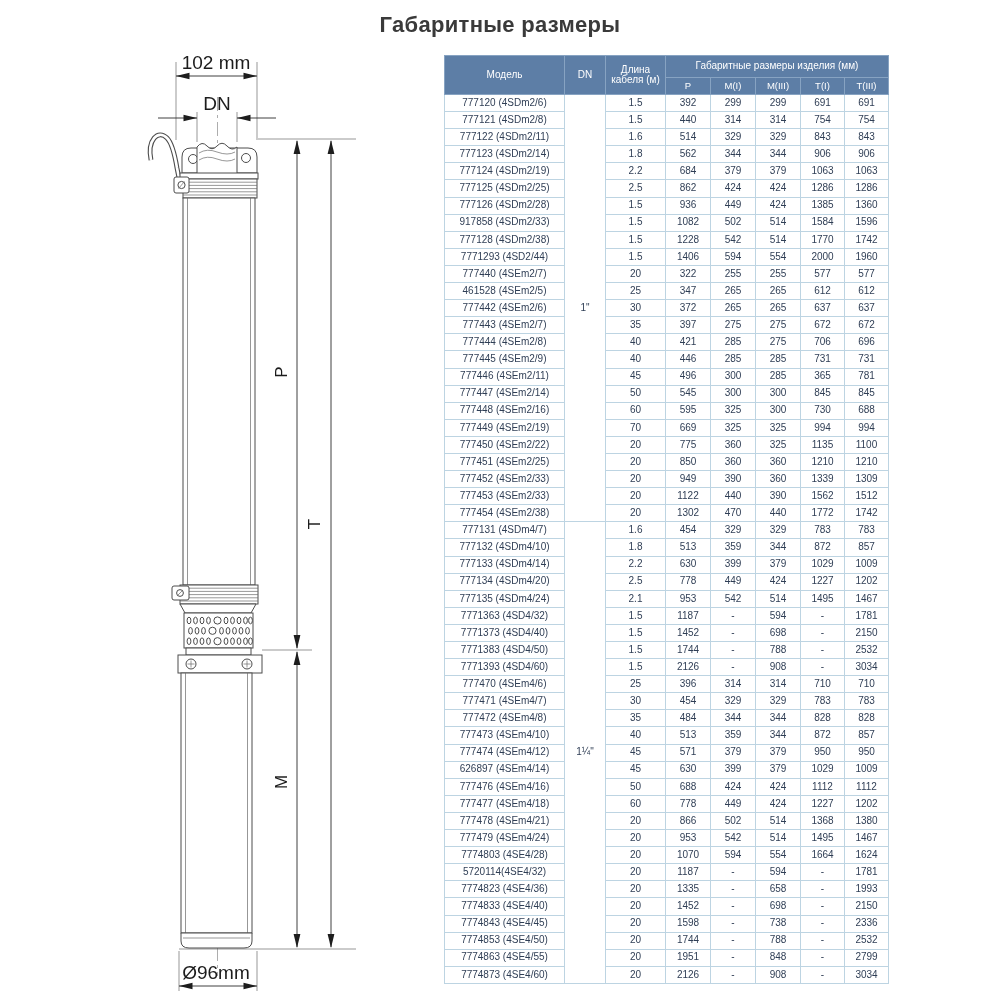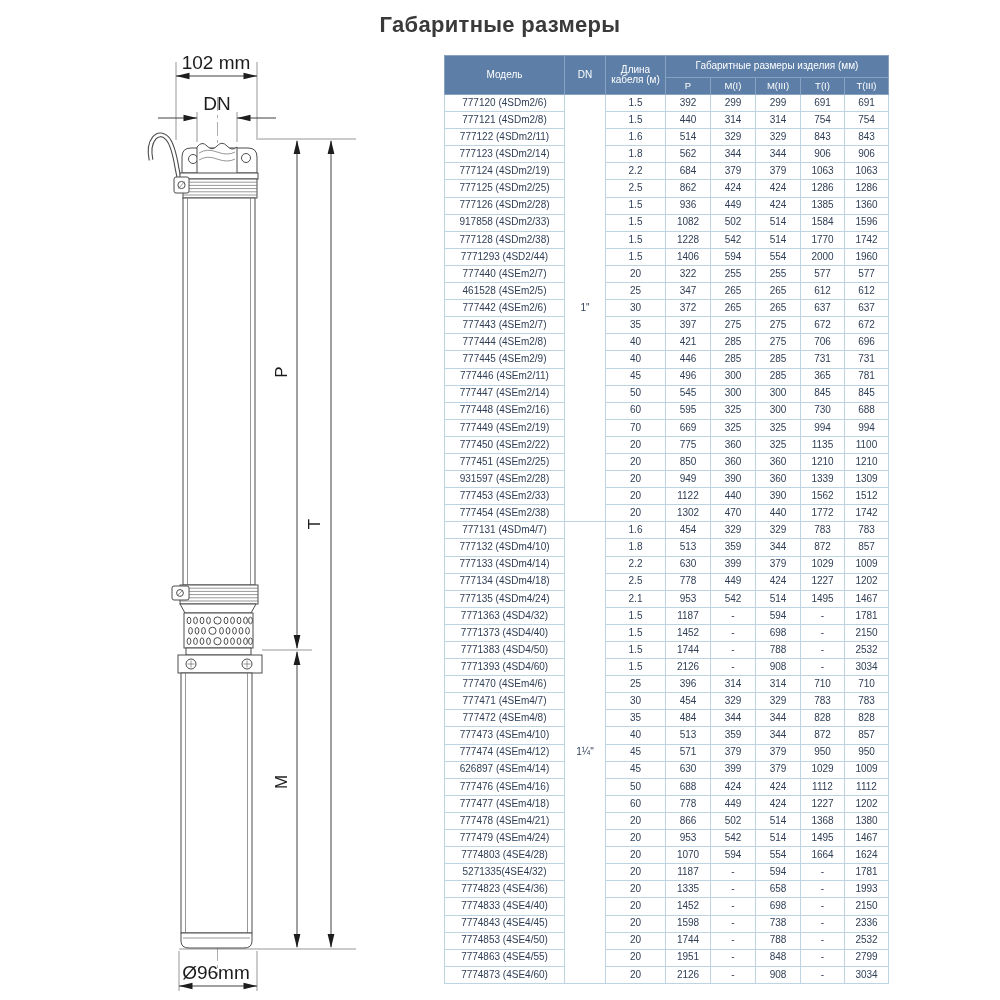--- a/index.html
+++ b/index.html
@@ -393,21 +393,21 @@
       <tr>
         <td class="model">777451 (4SEm2/25)</td>
         <td>20</td>
         <td>850</td>
         <td>360</td>
         <td>360</td>
         <td>1210</td>
         <td>1210</td>
       </tr>
       <tr>
-        <td class="model">931597 (4SEm2/28)</td>
+        <td class="model">777452 (4SEm2/33)</td>
         <td>20</td>
         <td>949</td>
         <td>390</td>
         <td>360</td>
         <td>1339</td>
         <td>1309</td>
       </tr>
       <tr>
         <td class="model">777453 (4SEm2/33)</td>
         <td>20</td>
@@ -448,21 +448,21 @@
       <tr>
         <td class="model">777133 (4SDm4/14)</td>
         <td>2.2</td>
         <td>630</td>
         <td>399</td>
         <td>379</td>
         <td>1029</td>
         <td>1009</td>
       </tr>
       <tr>
-        <td class="model">777134 (4SDm4/18)</td>
+        <td class="model">777134 (4SDm4/20)</td>
         <td>2.5</td>
         <td>778</td>
         <td>449</td>
         <td>424</td>
         <td>1227</td>
         <td>1202</td>
       </tr>
       <tr>
         <td class="model">777135 (4SDm4/24)</td>
         <td>2.1</td>
@@ -601,21 +601,21 @@
       <tr>
         <td class="model">7774803 (4SE4/28)</td>
         <td>20</td>
         <td>1070</td>
         <td>594</td>
         <td>554</td>
         <td>1664</td>
         <td>1624</td>
       </tr>
       <tr>
-        <td class="model">5271335(4SE4/32)</td>
+        <td class="model">5720114(4SE4/32)</td>
         <td>20</td>
         <td>1187</td>
         <td>-</td>
         <td>594</td>
         <td>-</td>
         <td>1781</td>
       </tr>
       <tr>
         <td class="model">7774823 (4SE4/36)</td>
         <td>20</td>

